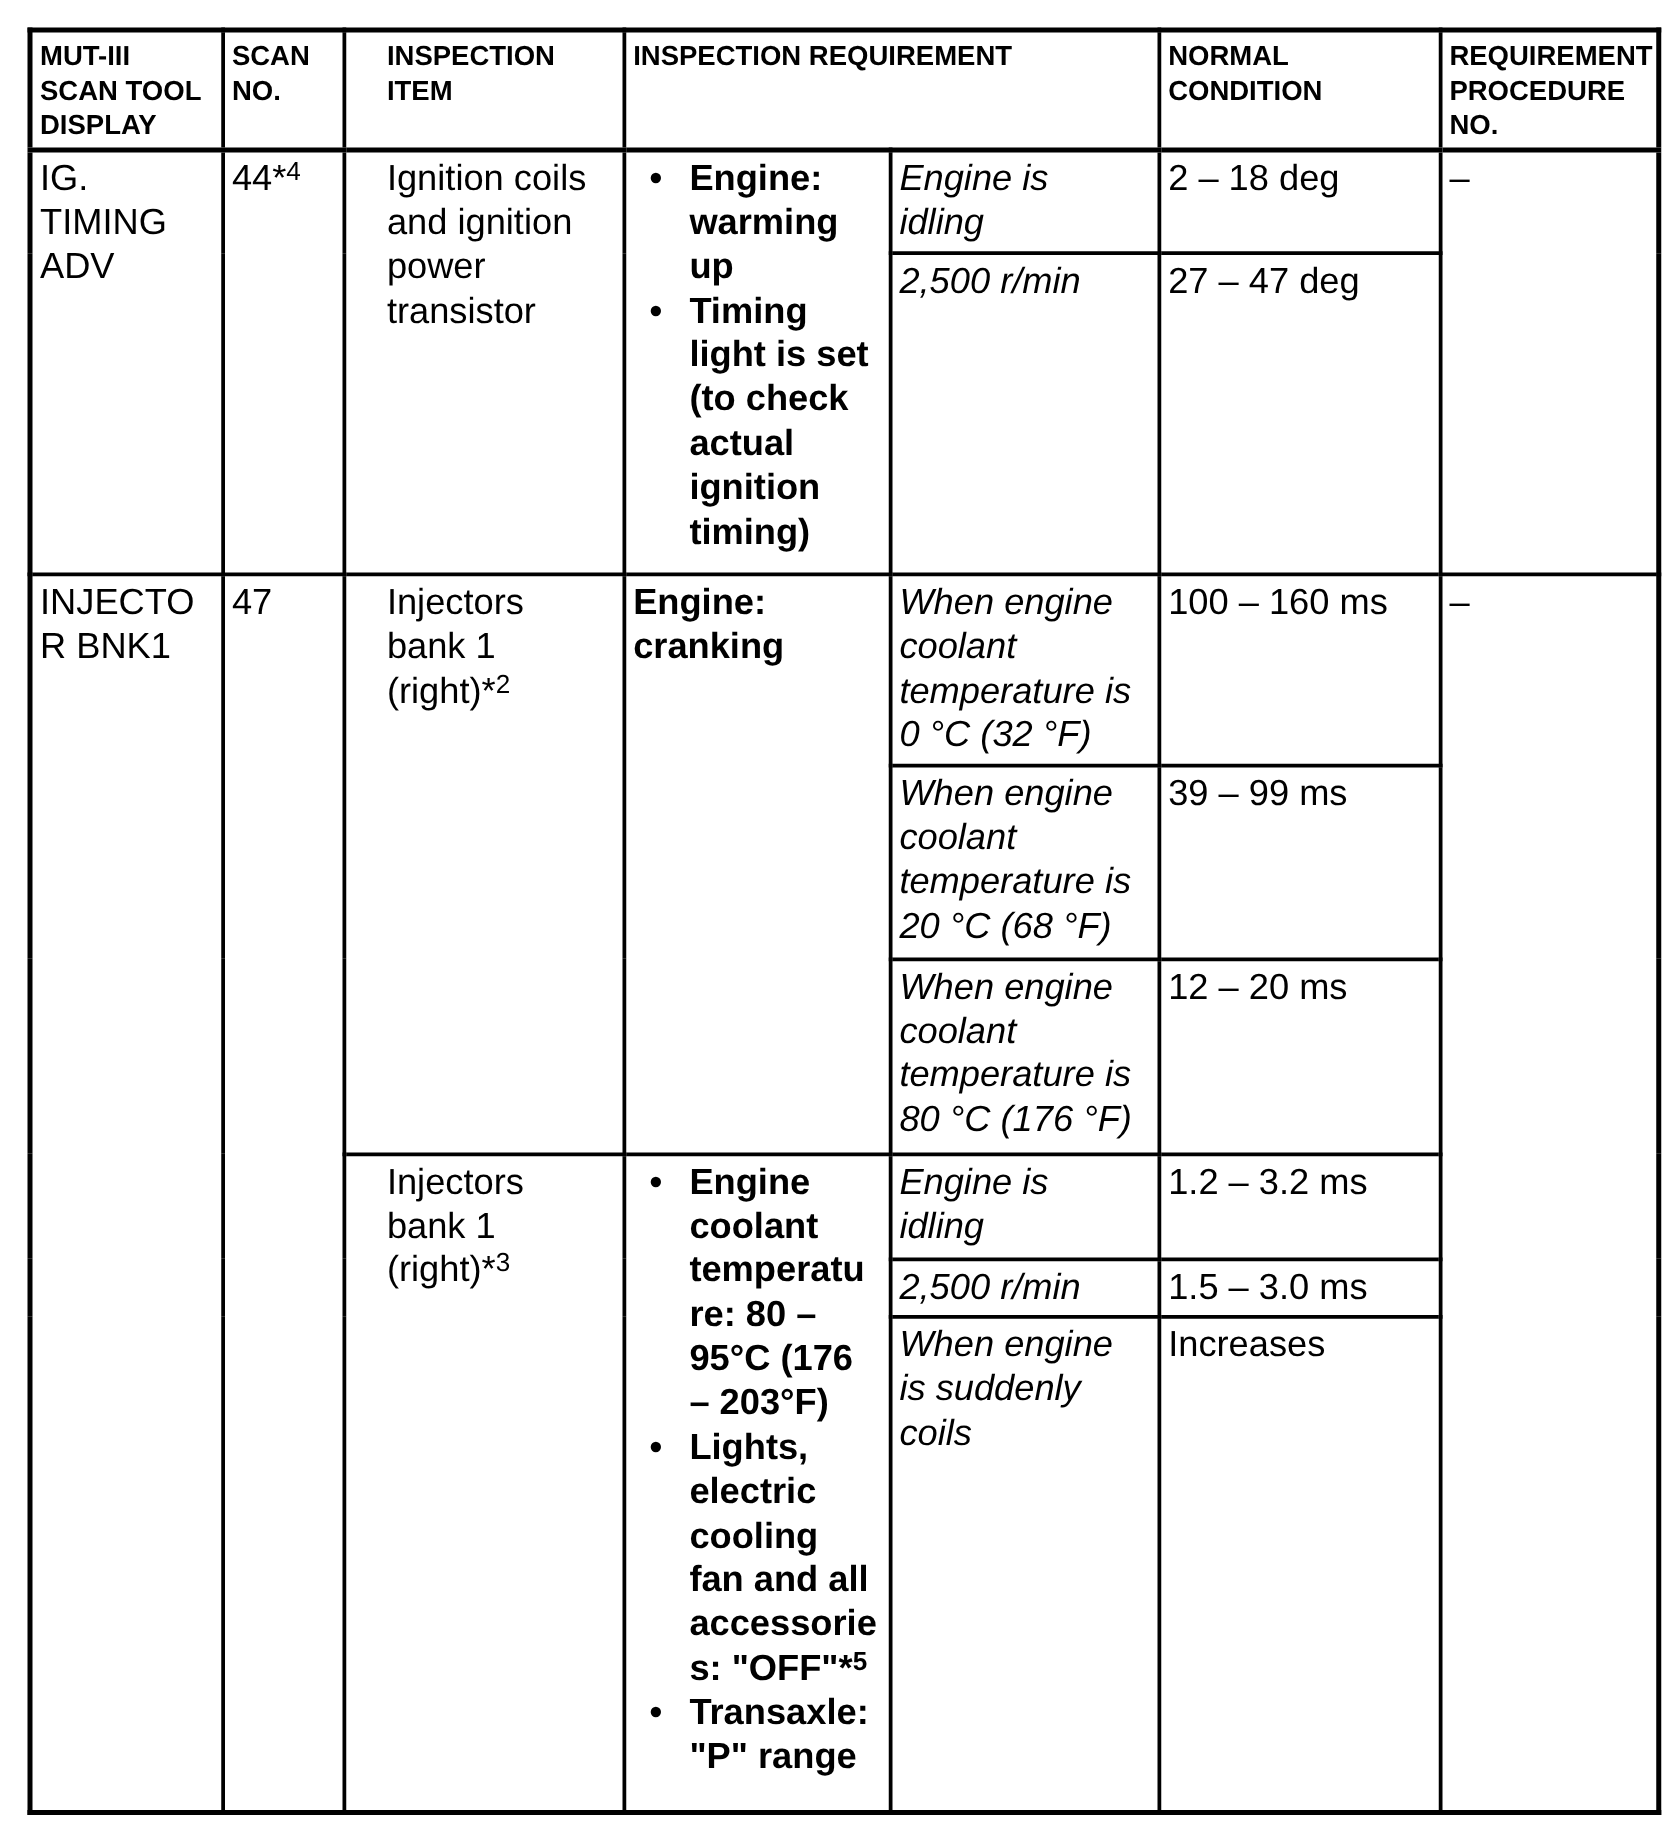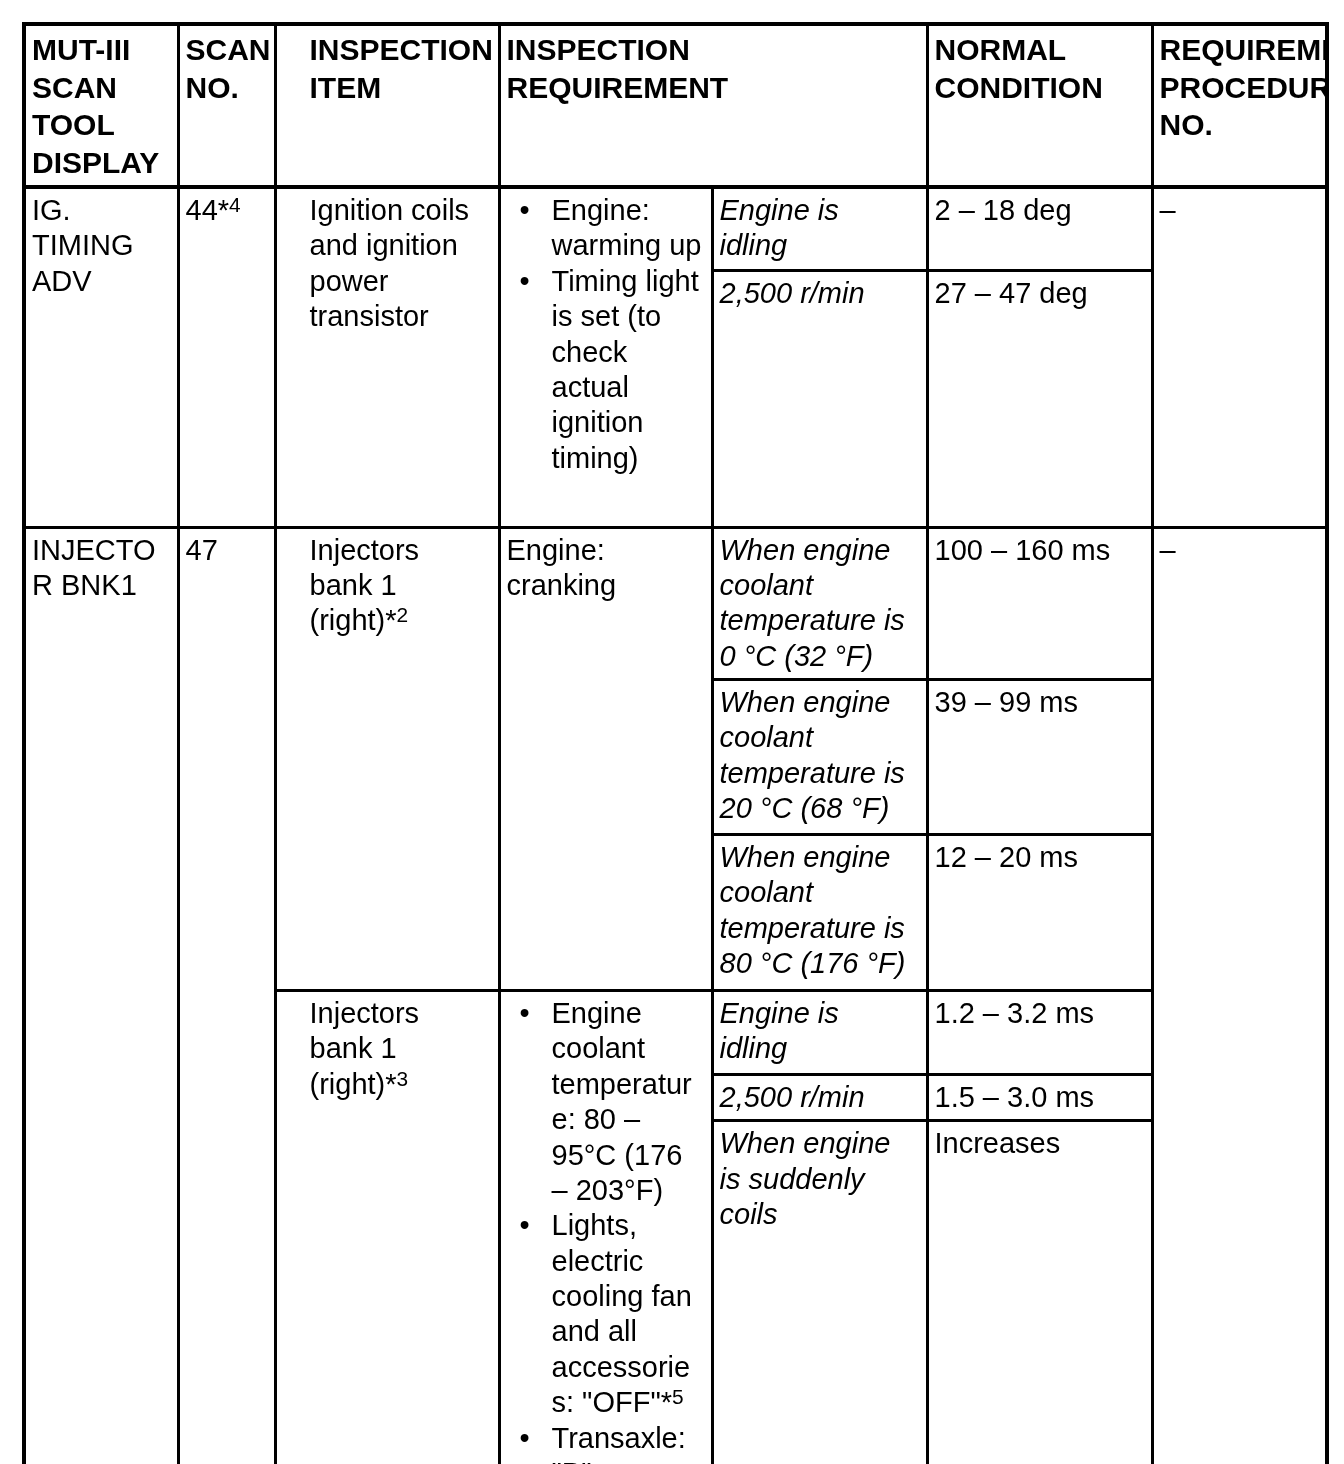--- a/index.html
+++ b/index.html
@@ -18,30 +18,30 @@
     background: #fff;
   }
   th, td {
     border: 3px solid #000;
     vertical-align: top;
     text-align: left;
     padding: 4px 6px;
     overflow: hidden;
   }
   th {
-    font-size: 30px;
+    font-size: 22px;
     font-weight: bold;
     line-height: 1.25;
     border-bottom: 4px solid #000;
     padding-top: 5px;
   }
   
   .c1 { overflow-wrap: anywhere; }
   .c3 { padding-right: 14px; padding-left: 33px; }
-  .c4 { padding-right: 9px; }
+  .c4 { padding-right: 9px; font-weight: bold; }
   .c5 { padding-right: 16px; font-style: italic; }
 
   ul.req {
     margin: 0;
     padding: 0 0 0 13px;
     list-style: none;
   }
   ul.req li {
     position: relative;
     padding-left: 32px;

